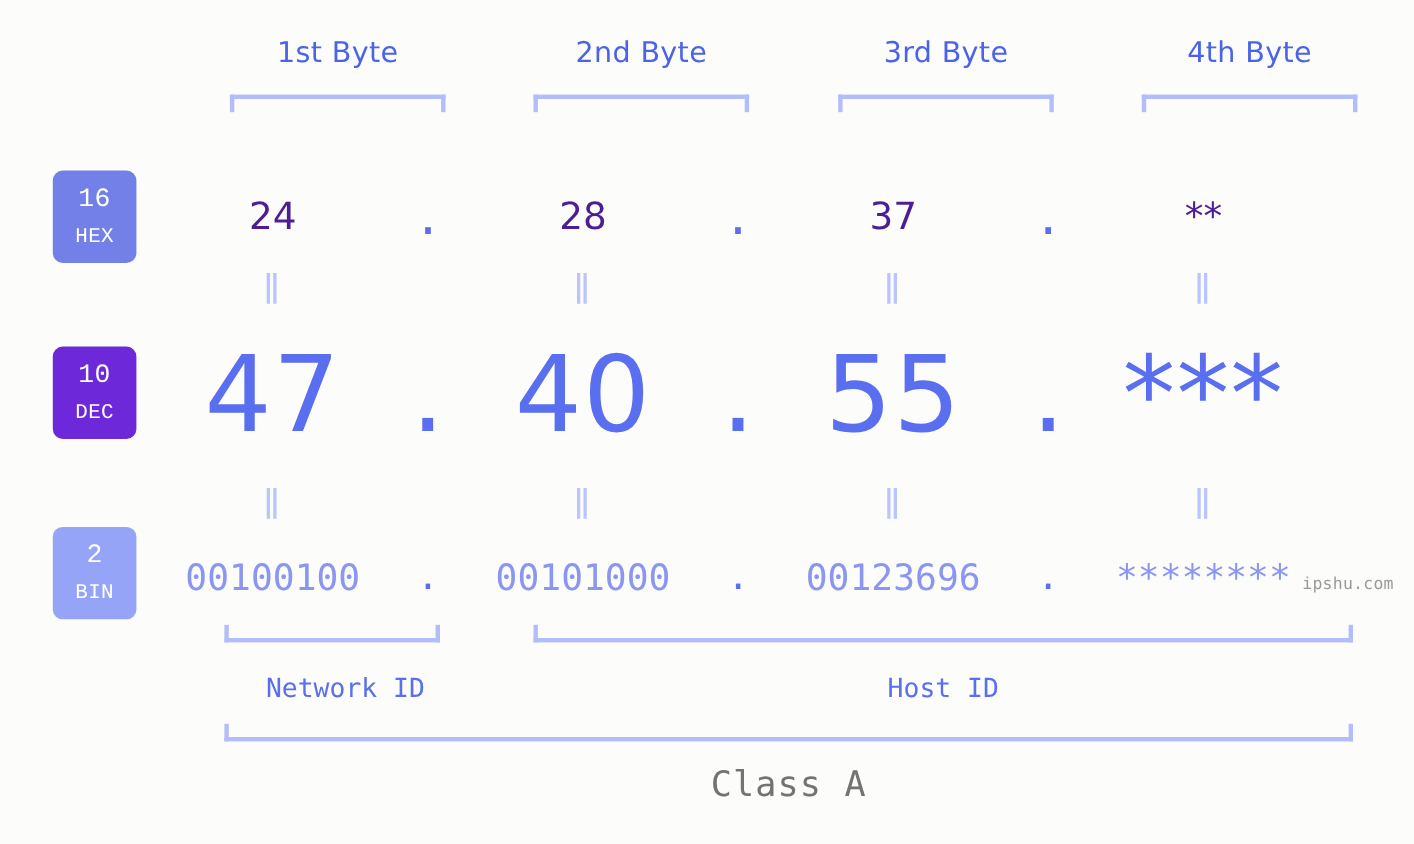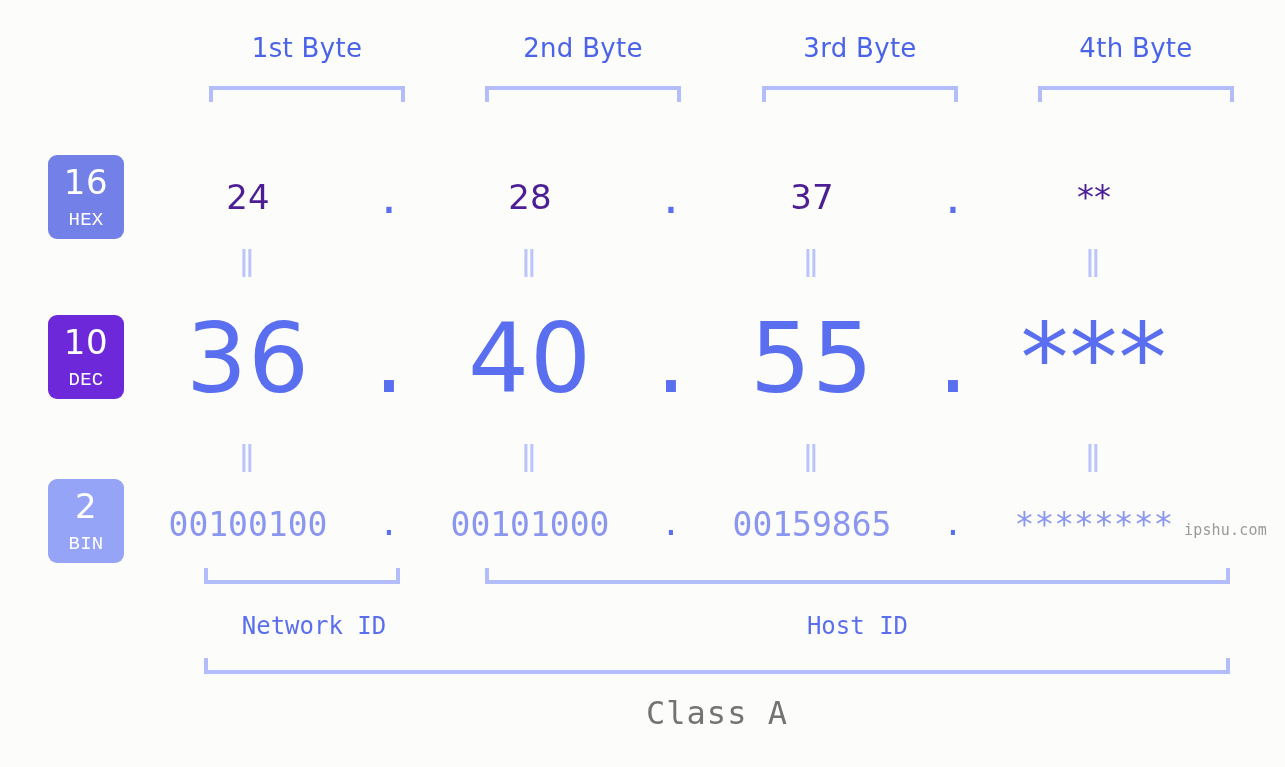--- a/index.html
+++ b/index.html
@@ -57,22 +57,23 @@
     border-radius: 9px;
     color: #ffffff;
     display: flex;
     flex-direction: column;
     align-items: center;
     justify-content: center;
     font-family: "DejaVu Sans", sans-serif;
     line-height: 1;
   }
   .badge .num {
-    font-size: 34px;
+    font-size: 24px;
     letter-spacing: 0.5px;
+    font-family: Liberation Mono, monospace;
   }
   .badge .nm {
     font-size: 19px;
     margin-top: 12px;
     letter-spacing: 0.3px;
     font-family: Liberation Mono, monospace;
   }
   #badge-hex { top: 155px; height: 84px; background: #7380e8; }
   #badge-dec { top: 315px; height: 84px; background: #8b96f0; }
   #badge-bin { top: 479px; height: 84px; background: #96a4f7; }
@@ -240,21 +241,21 @@
     <div class="eqcell"><span class="eqmark">ǁ</span></div>
     <div class="eqgap"></div>
     <div class="eqcell"><span class="eqmark">ǁ</span></div>
     <div class="eqgap"></div>
     <div class="eqcell"><span class="eqmark">ǁ</span></div>
     <div class="eqgap"></div>
     <div class="eqcell"><span class="eqmark">ǁ</span></div>
   </div>
 
   <div class="row" id="row-dec">
-    <div class="cell">36</div>
+    <div class="cell">47</div>
     <div class="dot">.</div>
     <div class="cell">40</div>
     <div class="dot">.</div>
     <div class="cell">55</div>
     <div class="dot">.</div>
     <div class="cell">***</div>
   </div>
 
   <div class="eqrow" id="eq-2">
     <div class="eqcell"><span class="eqmark">ǁ</span></div>
@@ -264,21 +265,21 @@
     <div class="eqcell"><span class="eqmark">ǁ</span></div>
     <div class="eqgap"></div>
     <div class="eqcell"><span class="eqmark">ǁ</span></div>
   </div>
 
   <div class="row" id="row-bin">
     <div class="cell">00100100</div>
     <div class="dot">.</div>
     <div class="cell">00101000</div>
     <div class="dot">.</div>
-    <div class="cell">00159865</div>
+    <div class="cell">00123696</div>
     <div class="dot">.</div>
     <div class="cell">********</div>
   </div>
 
   <div class="bracket bracket-up" style="left:204px; top:568px; width:196px;"></div>
   <div class="bracket bracket-up" style="left:485px; top:568px; width:745px;"></div>
 
   <div class="section-label" id="lbl-network">Network ID</div>
   <div class="section-label" id="lbl-host">Host ID</div>
 

